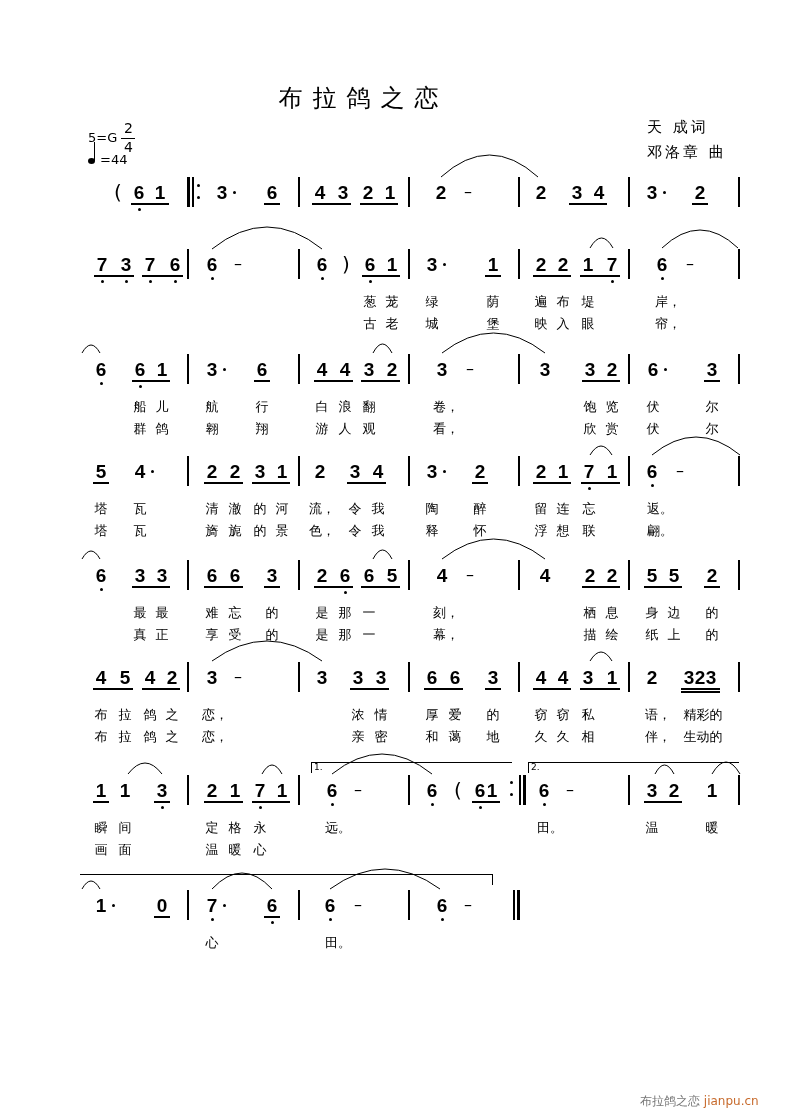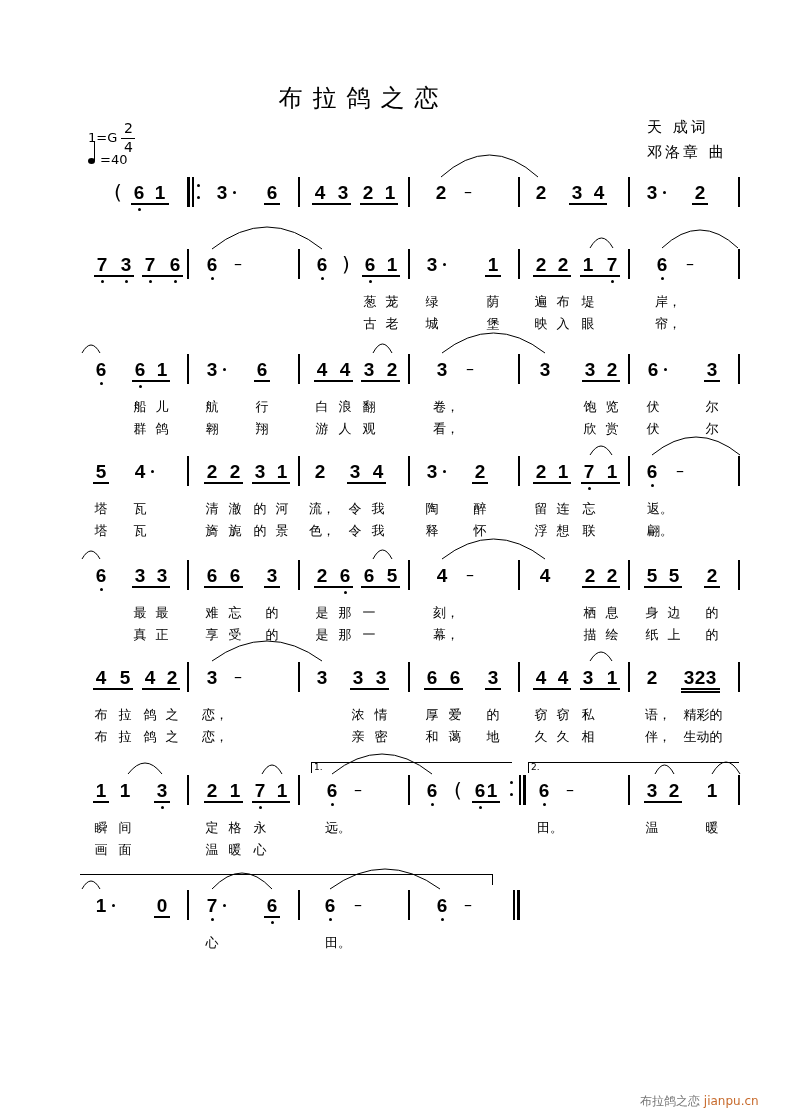--- a/index.html
+++ b/index.html
@@ -23,27 +23,27 @@
   .volta { position:absolute; border-top:1px solid #000; height:10px; }
   .vl { position:absolute; font-size:9px; }
   .wm { position:absolute; font-size:12px; color:#777; }
   .wm span { color:#c76a2c; }
 </style>
 </head>
 <body>
 
 <div class="title">布拉鸽之恋</div>
 
-<div class="meta" style="left:88px;top:130px;">1=G</div>
+<div class="meta" style="left:88px;top:130px;">5=G</div>
 <div class="meta" style="left:124px;top:120px;font-size:14px;">2</div>
 <div style="position:absolute;left:121px;top:138px;width:14px;height:1px;background:#000;"></div>
 <div class="meta" style="left:124px;top:139px;font-size:14px;">4</div>
 <div style="position:absolute;left:88px;top:158px;width:7px;height:6px;background:#000;border-radius:50%;"></div>
 <div style="position:absolute;left:94px;top:142px;width:1px;height:19px;background:#000;"></div>
-<div class="meta" style="left:100px;top:152px;">=40</div>
+<div class="meta" style="left:100px;top:152px;">=44</div>
 
 <div class="credit" style="left:647px;top:118px;">天 成词</div>
 <div class="credit" style="left:647px;top:143px;">邓洛章 曲</div>
 
 <div id="score">
     <div class="paren" style="left: 118px; top: 192px;">(</div>
     <div class="n" style="left: 139px; top: 192px;">6</div>
     <div class="dot" style="left: 137.5px; top: 208px;"></div>
     <div class="n" style="left: 160px; top: 192px;">1</div>
     <div class="ul" style="left: 131px; top: 203px; width: 38px;"></div>

